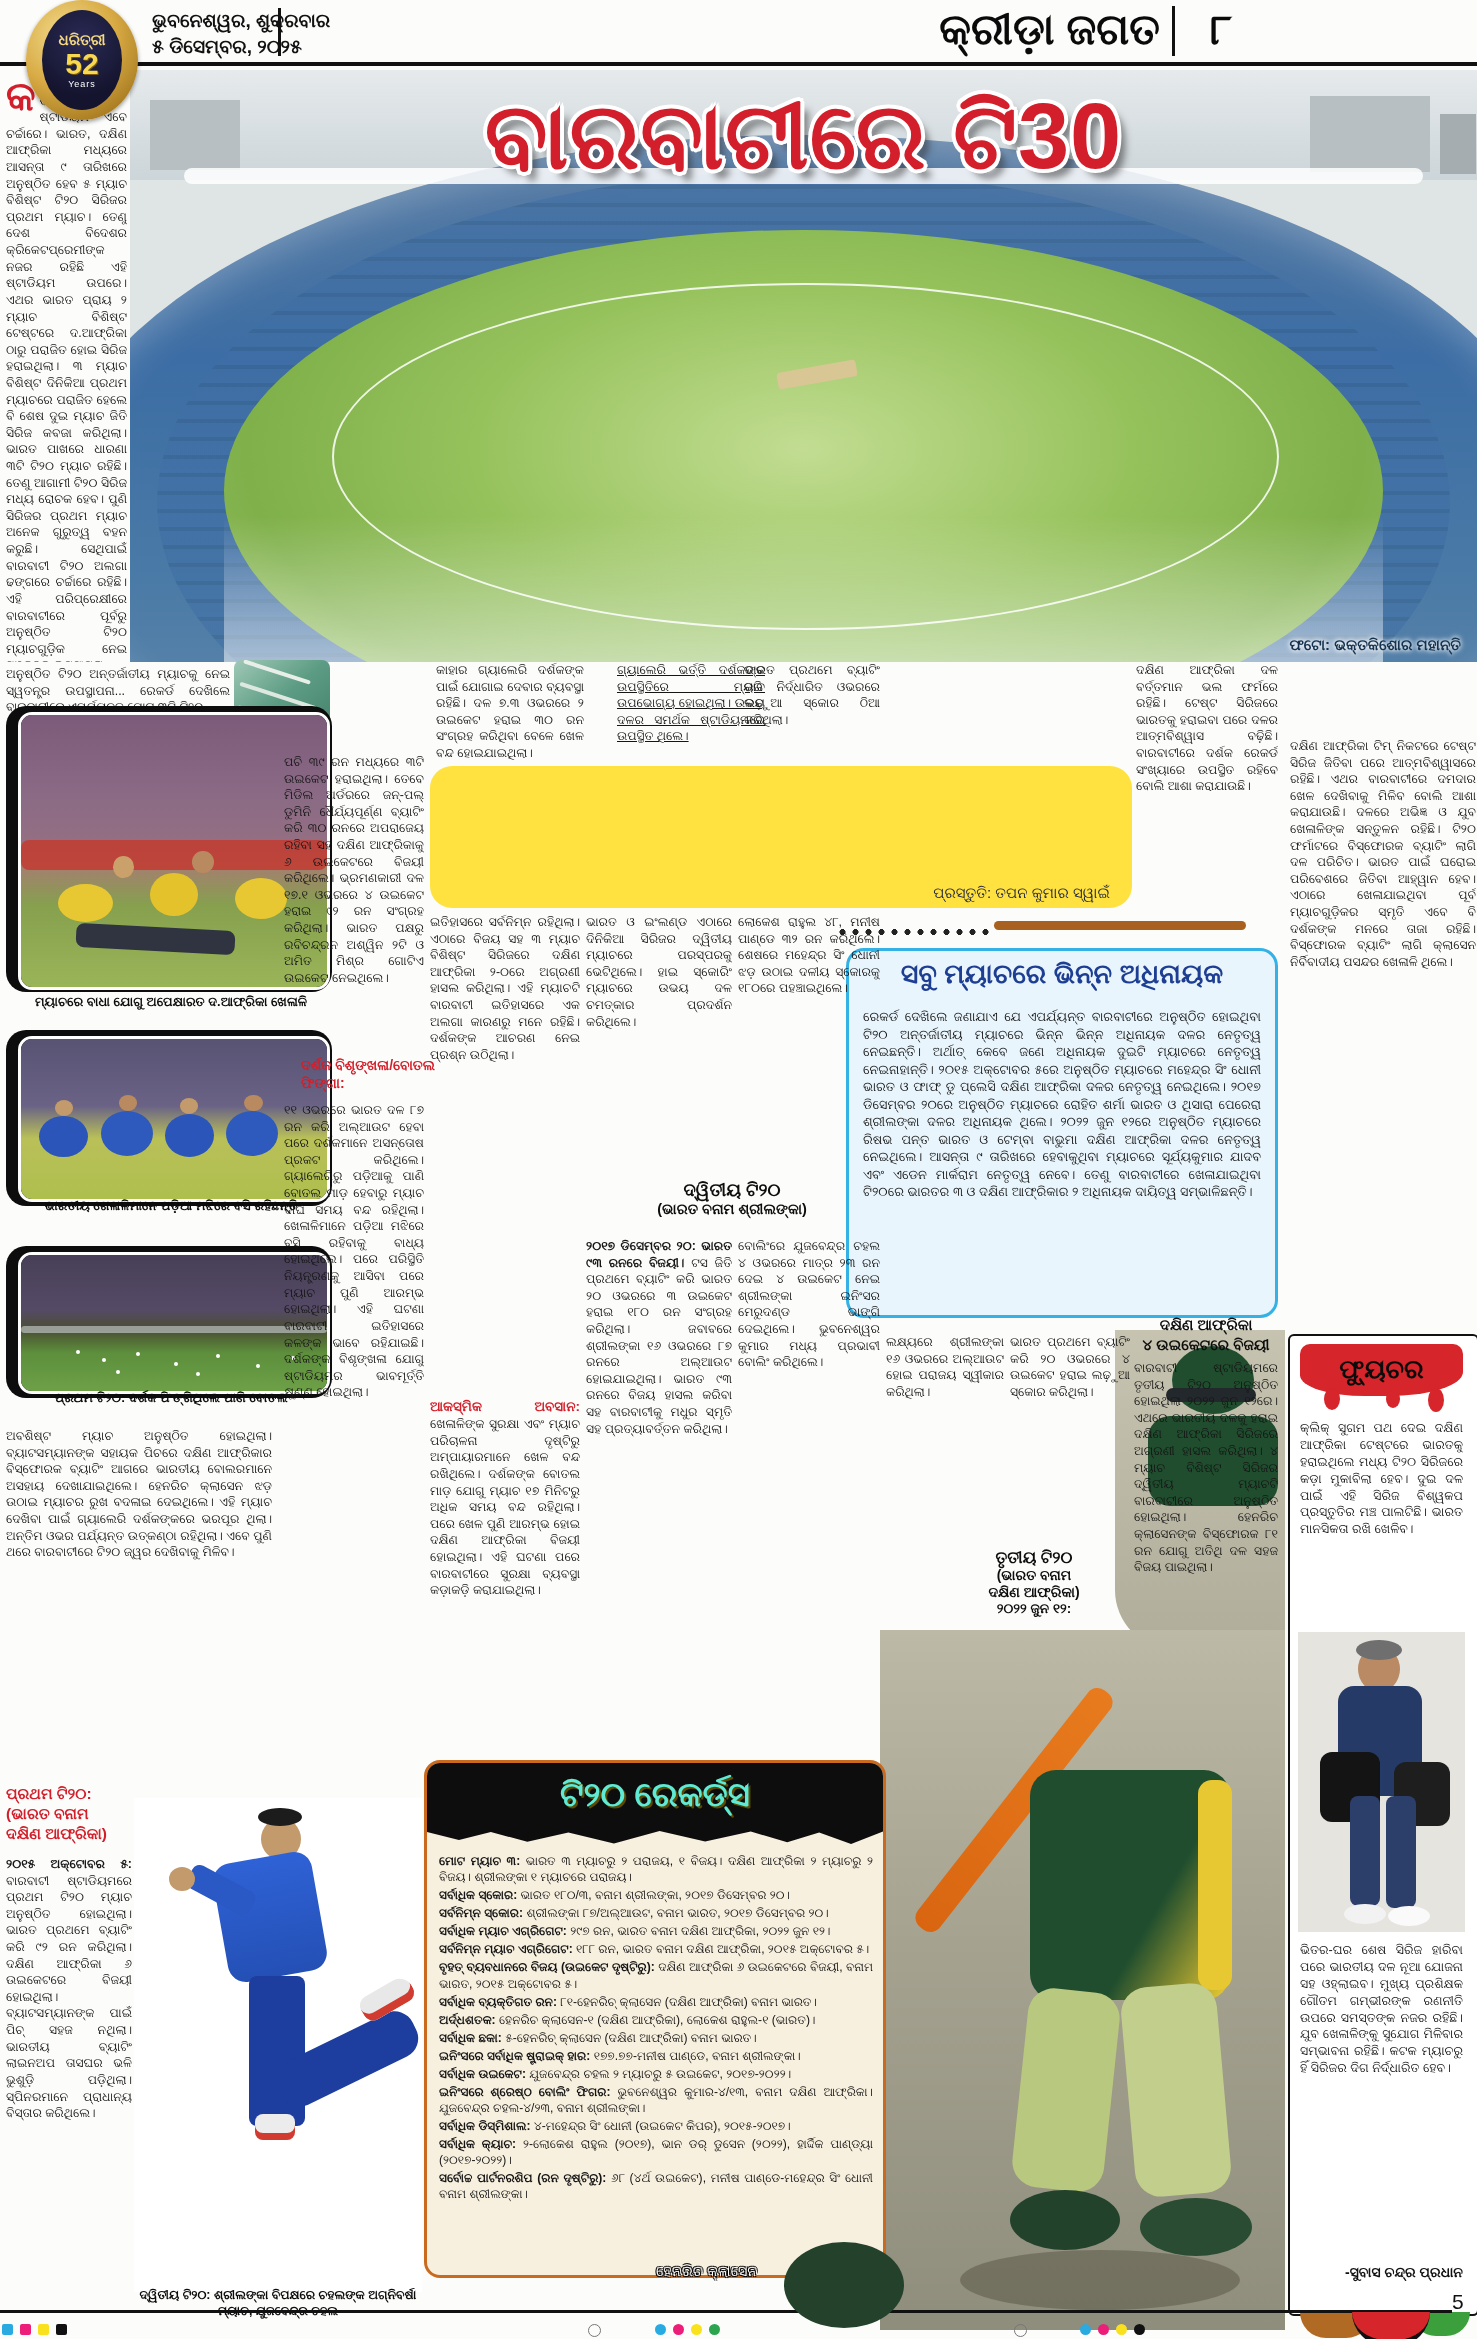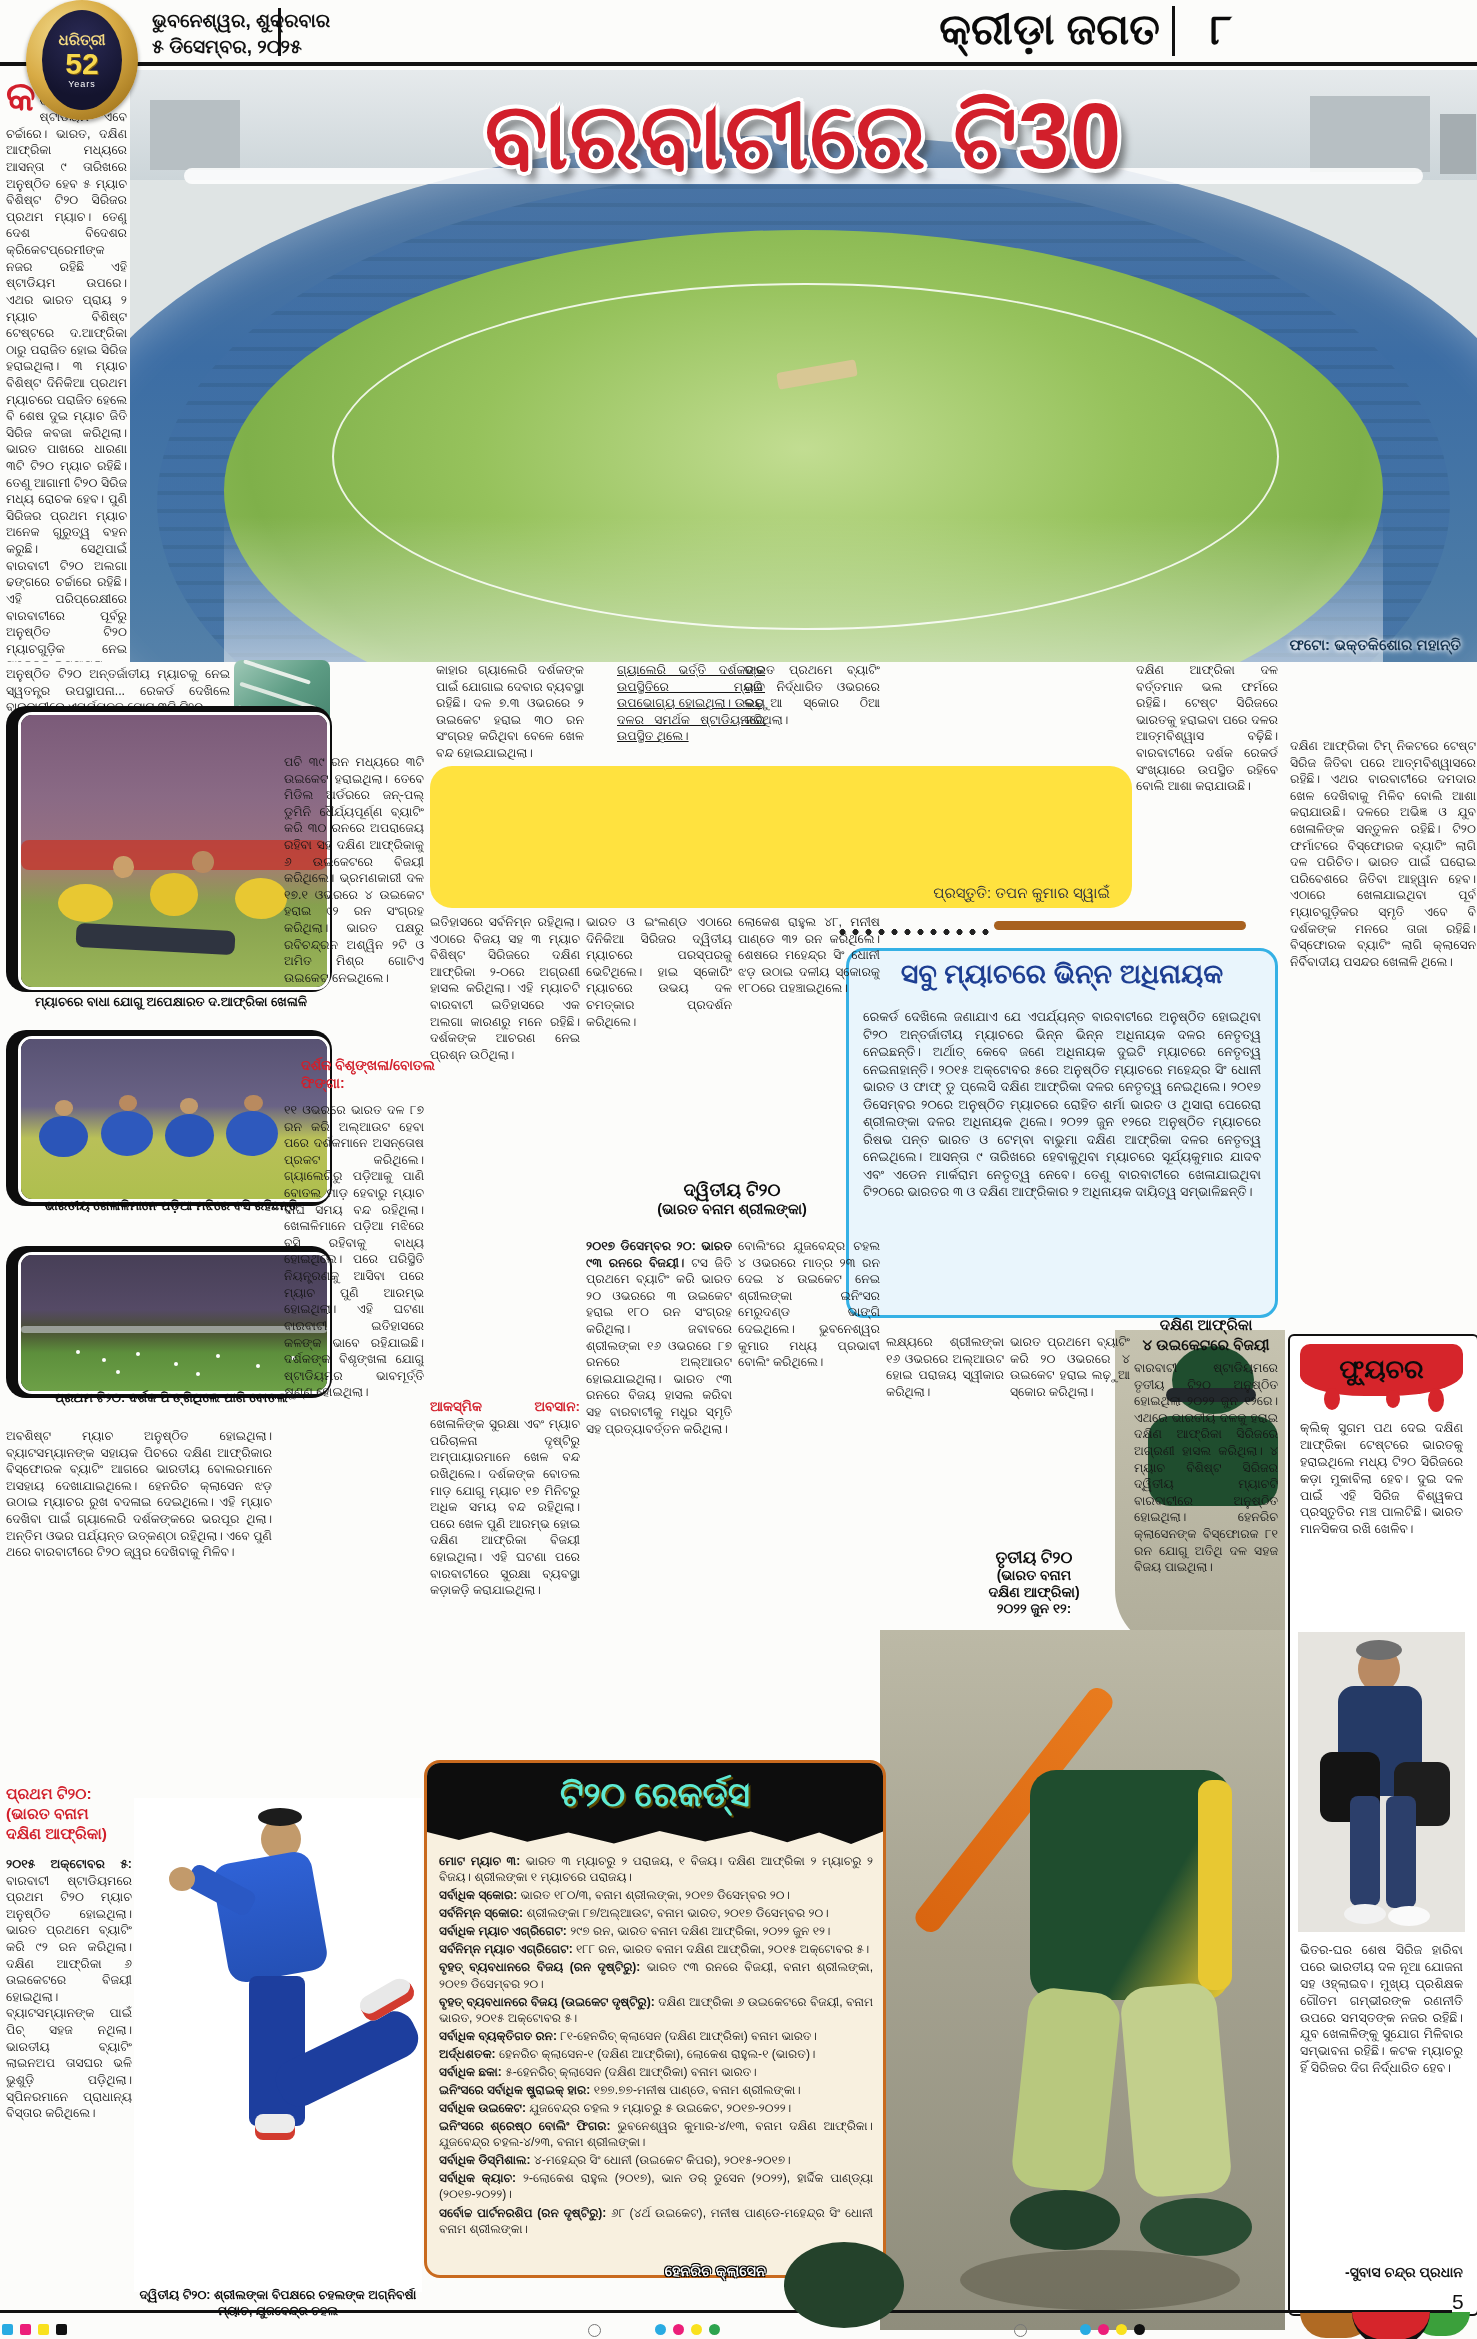--- a/index.html
+++ b/index.html
@@ -288,36 +288,35 @@
   <div id="records">
     <div id="rechead">
       <div class="rtitle">ଟି୨୦ ରେକର୍ଡ୍ସ</div>
     </div>
     <ul id="reclist">
       <li><b>ମୋଟ ମ୍ୟାଚ ୩:</b> <span>ଭାରତ ୩ ମ୍ୟାଚରୁ ୨ ପରାଜୟ, ୧ ବିଜୟ। ଦକ୍ଷିଣ ଆଫ୍ରିକା ୨ ମ୍ୟାଚରୁ ୨ ବିଜୟ। ଶ୍ରୀଲଙ୍କା ୧ ମ୍ୟାଚରେ ପରାଜୟ।</span></li>
       <li><b>ସର୍ବାଧିକ ସ୍କୋର:</b> <span>ଭାରତ ୧୮୦/୩, ବନାମ ଶ୍ରୀଲଙ୍କା, ୨୦୧୭ ଡିସେମ୍ବର ୨୦।</span></li>
       <li><b>ସର୍ବନିମ୍ନ ସ୍କୋର:</b> <span>ଶ୍ରୀଲଙ୍କା ୮୭/ଅଲ୍‌ଆଉଟ, ବନାମ ଭାରତ, ୨୦୧୭ ଡିସେମ୍ବର ୨୦।</span></li>
       <li><b>ସର୍ବାଧିକ ମ୍ୟାଚ ଏଗ୍ରିଗେଟ:</b> <span>୨୯୭ ରନ, ଭାରତ ବନାମ ଦକ୍ଷିଣ ଆଫ୍ରିକା, ୨୦୨୨ ଜୁନ ୧୨।</span></li>
       <li><b>ସର୍ବନିମ୍ନ ମ୍ୟାଚ ଏଗ୍ରିଗେଟ:</b> <span>୧୮୮ ରନ, ଭାରତ ବନାମ ଦକ୍ଷିଣ ଆଫ୍ରିକା, ୨୦୧୫ ଅକ୍ଟୋବର ୫।</span></li>
-      <li><b>ବୃହତ୍ ବ୍ୟବଧାନରେ ବିଜୟ (ରନ ଦୃଷ୍ଟିରୁ):</b> <span>ଭାରତ ୯୩ ରନରେ ବିଜୟୀ, ବନାମ ଶ୍ରୀଲଙ୍କା, ୨୦୧୭ ଡିସେମ୍ବର ୨୦।</span></li>
       <li><b>ବୃହତ୍ ବ୍ୟବଧାନରେ ବିଜୟ (ଉଇକେଟ ଦୃଷ୍ଟିରୁ):</b> <span>ଦକ୍ଷିଣ ଆଫ୍ରିକା ୬ ଉଇକେଟରେ ବିଜୟୀ, ବନାମ ଭାରତ, ୨୦୧୫ ଅକ୍ଟୋବର ୫।</span></li>
       <li><b>ସର୍ବାଧିକ ବ୍ୟକ୍ତିଗତ ରନ:</b> <span>୮୧-ହେନରିଚ୍ କ୍ଲାସେନ (ଦକ୍ଷିଣ ଆଫ୍ରିକା) ବନାମ ଭାରତ।</span></li>
       <li><b>ଅର୍ଦ୍ଧଶତକ:</b> <span>ହେନରିଚ କ୍ଲାସେନ-୧ (ଦକ୍ଷିଣ ଆଫ୍ରିକା), ଲୋକେଶ ରାହୁଲ-୧ (ଭାରତ)।</span></li>
       <li><b>ସର୍ବାଧିକ ଛକା:</b> <span>୫-ହେନରିଚ୍ କ୍ଲାସେନ (ଦକ୍ଷିଣ ଆଫ୍ରିକା) ବନାମ ଭାରତ।</span></li>
       <li><b>ଇନିଂସରେ ସର୍ବାଧିକ ଷ୍ଟ୍ରାଇକ୍ ହାର:</b> <span>୧୭୭.୭୭-ମନୀଷ ପାଣ୍ଡେ, ବନାମ ଶ୍ରୀଲଙ୍କା।</span></li>
       <li><b>ସର୍ବାଧିକ ଉଇକେଟ:</b> <span>ଯୁଜବେନ୍ଦ୍ର ଚହଲ ୨ ମ୍ୟାଚରୁ ୫ ଉଇକେଟ, ୨୦୧୭-୨୦୨୨।</span></li>
       <li><b>ଇନିଂସରେ ଶ୍ରେଷ୍ଠ ବୋଲିଂ ଫିଗର:</b> <span>ଭୁବନେଶ୍ୱର କୁମାର-୪/୧୩, ବନାମ ଦକ୍ଷିଣ ଆଫ୍ରିକା। ଯୁଜବେନ୍ଦ୍ର ଚହଲ-୪/୨୩, ବନାମ ଶ୍ରୀଲଙ୍କା।</span></li>
       <li><b>ସର୍ବାଧିକ ଡିସ୍ମିଶାଲ:</b> <span>୪-ମହେନ୍ଦ୍ର ସିଂ ଧୋନୀ (ଉଇକେଟ କିପର), ୨୦୧୫-୨୦୧୭।</span></li>
       <li><b>ସର୍ବାଧିକ କ୍ୟାଚ:</b> <span>୨-ଲୋକେଶ ରାହୁଲ (୨୦୧୭), ଭାନ ଡର୍ ଡୁସେନ (୨୦୨୨), ହାର୍ଦ୍ଦିକ ପାଣ୍ଡ୍ୟା (୨୦୧୭-୨୦୨୨)।</span></li>
       <li><b>ସର୍ବୋଚ୍ଚ ପାର୍ଟନରଶିପ (ରନ ଦୃଷ୍ଟିରୁ):</b> <span>୬୮ (୪ର୍ଥ ଉଇକେଟ), ମନୀଷ ପାଣ୍ଡେ-ମହେନ୍ଦ୍ର ସିଂ ଧୋନୀ ବନାମ ଶ୍ରୀଲଙ୍କା।</span></li>
     </ul>
   </div>
 
   <div class="blob" style="left:784px;top:2242px;width:120px;height:86px;background:#24422b;z-index:5;"></div>
-  <div class="abs" style="left:656px;top:2262px;width:110px;height:56px;z-index:6;color:#fff;font-weight:bold;font-size:14.5px;text-align:right;line-height:1.35;text-shadow:1px 1px 0 #000,-1px -1px 0 #000,1px -1px 0 #000,-1px 1px 0 #000;">ହେନରିଚ କ୍ଲାସେନ</div>
+  <div class="abs" style="left:656px;top:2262px;width:110px;height:56px;z-index:6;color:#fff;font-weight:normal;font-size:14.5px;text-align:left;line-height:1.35;text-shadow:1px 1px 0 #000,-1px -1px 0 #000,1px -1px 0 #000,-1px 1px 0 #000;">ହେନରିଚ କ୍ଲାସେନ</div>
 
   <div class="t" style="left:1290px;top:738px;width:186px;height:592px;">ଦକ୍ଷିଣ ଆଫ୍ରିକା ଟିମ୍ ନିକଟରେ ଟେଷ୍ଟ ସିରିଜ ଜିତିବା ପରେ ଆତ୍ମବିଶ୍ୱାସରେ ରହିଛି। ଏଥର ବାରବାଟୀରେ ଦମଦାର ଖେଳ ଦେଖିବାକୁ ମିଳିବ ବୋଲି ଆଶା କରାଯାଉଛି। ଦଳରେ ଅଭିଜ୍ଞ ଓ ଯୁବ ଖେଳାଳିଙ୍କ ସନ୍ତୁଳନ ରହିଛି। ଟି୨୦ ଫର୍ମାଟରେ ବିସ୍ଫୋରକ ବ୍ୟାଟିଂ ଲାଗି ଦଳ ପରିଚିତ। ଭାରତ ପାଇଁ ଘରୋଇ ପରିବେଶରେ ଜିତିବା ଆହ୍ୱାନ ହେବ। ଏଠାରେ ଖେଳାଯାଇଥିବା ପୂର୍ବ ମ୍ୟାଚଗୁଡ଼ିକର ସ୍ମୃତି ଏବେ ବି ଦର୍ଶକଙ୍କ ମନରେ ତାଜା ରହିଛି। ବିସ୍ଫୋରକ ବ୍ୟାଟିଂ ଲାଗି କ୍ଲାସେନ ନିର୍ବିବାଦୀୟ ପସନ୍ଦର ଖେଳାଳି ଥିଲେ।</div>
 
   <div id="sidebox">
     <div class="redhead">
       <div class="drip" style="left:24px;top:44px;width:16px;height:22px;"></div>
       <div class="drip" style="left:86px;top:46px;width:14px;height:18px;"></div>
       <div class="drip" style="left:128px;top:44px;width:16px;height:24px;"></div>
       <div class="title">ଫ୍ୟୁଚର</div>
     </div>

